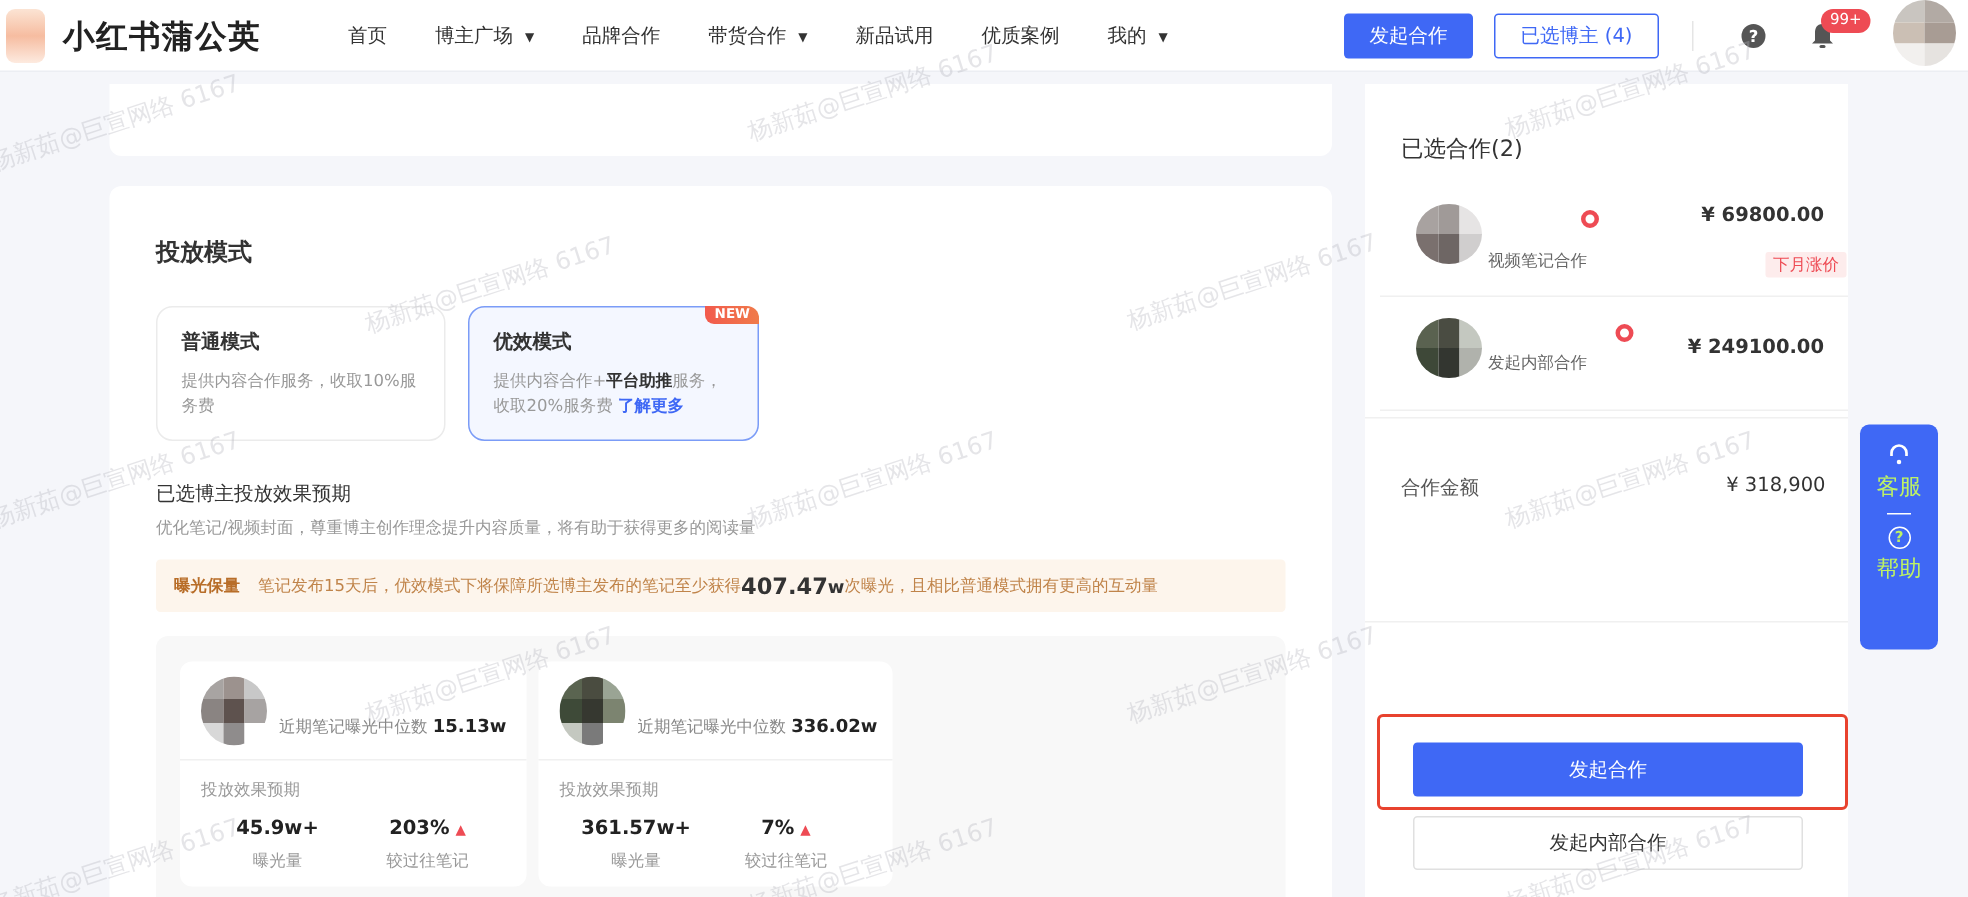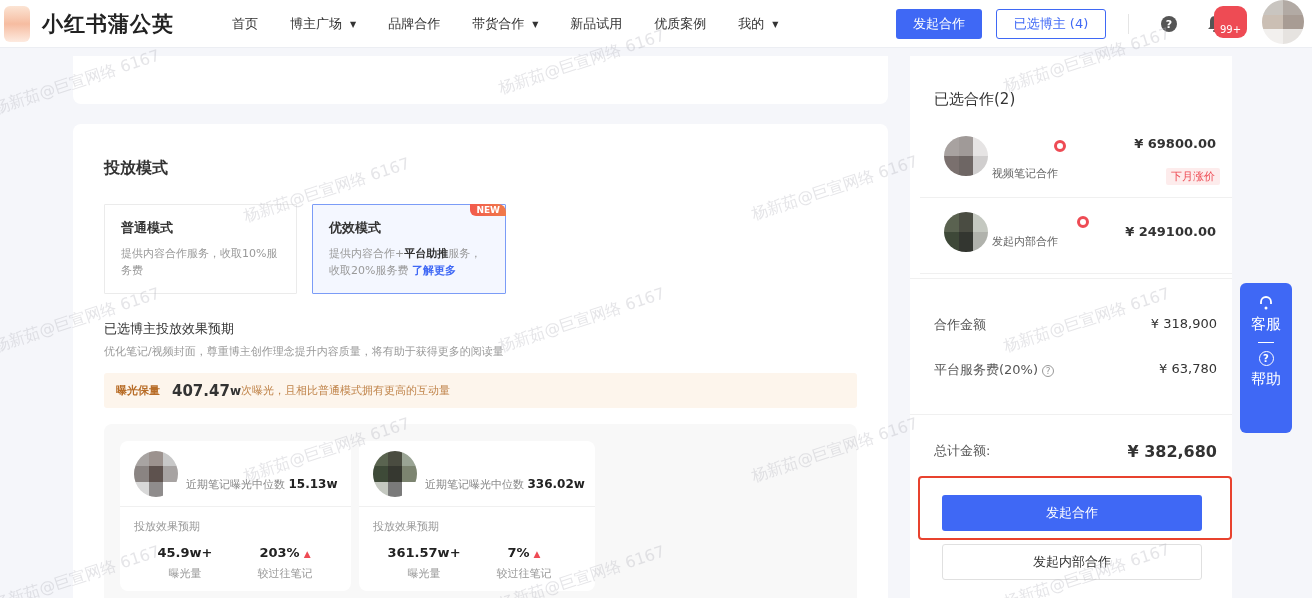--- a/index.html
+++ b/index.html
@@ -11,28 +11,28 @@
   .logo-blob { position: absolute; left: 4px; top: 6px; width: 26px; height: 36px; border-radius: 6px; background: linear-gradient(180deg, #fbe1cf 0%, #f5b596 50%, #fde8dc 100%); opacity: 0.9; }
   .logo-text { position: absolute; left: 42px; top: 10px; font-size: 21px; font-weight: bold; color: #222; letter-spacing: 1px; }
   .nav { position: absolute; left: 232px; top: 0; height: 48px; display: flex; align-items: center; }
   .nav-item { font-size: 13px; color: #333; margin-right: 32px; display: flex; align-items: center; cursor: pointer; white-space: nowrap; }
   .nav-item .caret { font-size: 8px; margin-left: 8px; color: #333; }
   .btn-start { position: absolute; left: 896px; top: 9px; width: 86px; height: 30px; background: #3f68f5; color: #fff; border-radius: 3px; font-size: 13px; display: flex; align-items: center; justify-content: center; cursor: pointer; }
   .btn-selected { position: absolute; left: 996px; top: 9px; width: 110px; height: 30px; border: 1px solid #3f68f5; color: #3f68f5; background: #fff; border-radius: 3px; font-size: 13px; display: flex; align-items: center; justify-content: center; cursor: pointer; }
   .hdr-divider { position: absolute; left: 1128px; top: 14px; width: 1px; height: 20px; background: #e5e5e5; }
   .help-icon { position: absolute; left: 1161px; top: 16px; width: 16px; height: 16px; border-radius: 50%; background: #555; color: #fff; font-size: 11px; font-weight: bold; display: flex; align-items: center; justify-content: center; cursor: pointer; }
   .bell { position: absolute; left: 1206px; top: 14px; width: 18px; height: 20px; cursor: pointer; }
-  .badge { position: absolute; left: 1214px; top: 6px; height: 16px; padding: 16px 6px; background: #ee4b54; color: #fff; font-size: 10px; border-radius: 9px; line-height: 16px; }
+  .badge { position: absolute; left: 1214px; top: 6px; height: 16px; padding: 0 6px; background: #ee4b54; color: #fff; font-size: 10px; border-radius: 9px; line-height: 16px; }
   .avatar-top { position: absolute; left: 1262px; top: 0; width: 42px; height: 44px; border-radius: 50%; overflow: hidden; display: grid; grid-template-columns: 1fr 1fr; grid-template-rows: 1fr 1fr 1fr; cursor: pointer; }
 
   
   .card-top { position: absolute; left: 73px; top: 56px; width: 815px; height: 48px; background: #fff; border-radius: 0 0 8px 8px; }
   .card-main { position: absolute; left: 73px; top: 124px; width: 815px; height: 474px; background: #fff; border-radius: 8px 8px 0 0; }
   .section-title { position: absolute; left: 31px; top: 34px; font-size: 16px; font-weight: bold; color: #333; }
-  .mode-card { position: absolute; top: 80px; height: 90px; border: 1px solid #ebebeb; border-radius: 1px; padding: 14px 16px; cursor: pointer; background: #fff; }
+  .mode-card { position: absolute; top: 80px; height: 90px; border: 1px solid #ebebeb; border-radius: 11px; padding: 14px 16px; cursor: pointer; background: #fff; }
   .mode-card.active { border: 1px solid #7b9cf7; background: #f4f7ff; }
   .mode-title { font-size: 13px; font-weight: bold; color: #333; margin-bottom: 8px; }
   .mode-desc { font-size: 11px; color: #999; line-height: 17px; }
   .mode-desc b { color: #333; font-weight: bold; }
   .mode-desc .link { color: #3f68f5; font-weight: bold; }
   .new-tag { position: absolute; right: -1px; top: -1px; background: linear-gradient(90deg, #f25a4d, #f07b4a); color: #fff; font-size: 9px; font-weight: bold; padding: 1px 6px; border-radius: 0 8px 0 6px; }
 
   .sub-title { position: absolute; left: 31px; top: 196px; font-size: 13px; font-weight: normal; color: #333; }
   .sub-desc { position: absolute; left: 31px; top: 220px; font-size: 11px; color: #999; }
   .notice { position: absolute; left: 31px; top: 249px; width: 753px; height: 35px; background: #fdf5ec; border-radius: 3px; display: flex; align-items: center; padding-left: 12px; font-size: 11px; color: #c0844a; }
@@ -53,33 +53,33 @@
   .kol-stat .lbl { font-size: 11px; color: #999; margin-top: 6px; }
 
   
   .right-panel { position: absolute; left: 910px; top: 56px; width: 322px; height: 542px; background: #fff; }
   .rp-title { position: absolute; left: 24px; top: 34px; font-size: 15px; color: #333; }
   .coop-row { position: absolute; left: 10px; width: 312px; height: 76px; border-bottom: 1px solid #f0f0f0; }
   .coop-avatar { position: absolute; left: 24px; top: 14px; width: 44px; height: 40px; border-radius: 50%; overflow: hidden; display: grid; grid-template-columns: 1fr 1fr 1fr; grid-template-rows: 1fr 1fr; }
   .coop-dot { position: absolute; width: 12px; height: 12px; border-radius: 50%; border: 3px solid #ee4b54; background: #fff; }
   .coop-type { position: absolute; left: 72px; font-size: 11px; color: #666; }
   .coop-price { position: absolute; right: 16px; font-size: 13px; font-weight: bold; color: #333; }
-  .price-tag { position: absolute; right: 12px; top: 46px; background: #fdecec; color: #ee4b54; font-size: 11px; padding: 1px 5px; border-radius: 2px; }
+  .price-tag { position: absolute; right: 1px; top: 46px; background: #fdecec; color: #ee4b54; font-size: 11px; padding: 1px 5px; border-radius: 2px; }
   .rp-divider { position: absolute; left: 0; width: 322px; height: 1px; background: #f0f0f0; }
   .sum-row { position: absolute; left: 24px; width: 283px; display: flex; justify-content: space-between; font-size: 13px; color: #555; }
   .sum-row .v { font-weight: normal; color: #333; }
   .q-icon { display: inline-block; width: 12px; height: 12px; border: 1px solid #999; border-radius: 50%; font-size: 9px; line-height: 10px; text-align: center; color: #999; margin-left: 4px; vertical-align: middle; }
   .total-row { position: absolute; left: 24px; top: 386px; width: 283px; display: flex; justify-content: space-between; font-size: 13px; color: #555; }
   .total-row .v { font-size: 16px; color: #333; font-weight: bold; }
   .highlight-box { position: absolute; left: 8px; top: 420px; width: 314px; height: 64px; border: 2px solid #e8422e; border-radius: 4px; }
   .btn-submit { position: absolute; left: 32px; top: 439px; width: 260px; height: 36px; background: #3f68f5; color: #fff; font-size: 13px; border-radius: 3px; display: flex; align-items: center; justify-content: center; cursor: pointer; }
   .btn-internal { position: absolute; left: 32px; top: 488px; width: 260px; height: 36px; background: #fff; color: #333; border: 1px solid #e0e0e0; font-size: 13px; border-radius: 3px; display: flex; align-items: center; justify-content: center; cursor: pointer; }
 
   
-  .float-service { position: absolute; left: 1240px; top: 283px; width: 52px; height: 150px; background: #3f68f5; border-radius: 6px; color: #ffffff; display: flex; flex-direction: column; align-items: center; padding-top: 12px; }
+  .float-service { position: absolute; left: 1240px; top: 283px; width: 52px; height: 150px; background: #3f68f5; border-radius: 6px; color: #bef264; display: flex; flex-direction: column; align-items: center; padding-top: 12px; }
   .fs-item { display: flex; flex-direction: column; align-items: center; cursor: pointer; }
   .fs-label { font-size: 15px; margin-top: 4px; }
   .fs-sep { width: 16px; height: 1px; background: #fff; margin: 8px 0; }
   .fs-q { width: 15px; height: 15px; border: 1.5px solid #fff; border-radius: 50%; font-size: 10px; display: flex; align-items: center; justify-content: center; font-weight: bold; }
 
   
   .wm { position: absolute; color: rgba(180,180,190,0.35); font-size: 16px; transform: rotate(-18deg); white-space: nowrap; pointer-events: none; z-index: 10; }
 </style>
 </head>
 <body>
@@ -146,20 +146,21 @@
     <div class="new-tag">NEW</div>
     <div class="mode-title">优效模式</div>
     <div class="mode-desc"><span>提供内容合作+</span><b>平台助推</b><span>服务，收取20%服务费 </span><span class="link">了解更多</span></div>
   </div>
 
   <div class="sub-title">已选博主投放效果预期</div>
   <div class="sub-desc">优化笔记/视频封面，尊重博主创作理念提升内容质量，将有助于获得更多的阅读量</div>
 
   <div class="notice">
     <span class="ntitle">曝光保量</span>
+    <span>笔记发布15天后，优效模式下将保障所选博主发布的笔记至少获得</span>
     <span class="nbig">407.47</span>
     <span class="nw">w</span>
     <span>次曝光，且相比普通模式拥有更高的互动量</span>
   </div>
 
   <div class="kol-area">
     <div class="kol-card" style="left:16px;">
       <div class="kol-head">
         <div class="kol-avatar">
           <div style="background:#a8a4a2"></div>
@@ -244,31 +245,23 @@
     <div class="coop-type" style="top:36px;">发起内部合作</div>
     <div class="coop-price" style="top:26px;">¥ 249100.00</div>
   </div>
 
   <div class="rp-divider" style="top:222px;"></div>
 
   <div class="sum-row" style="top:260px;">
     <span>合作金额</span>
     <span class="v">¥ 318,900</span>
   </div>
-  <div class="sum-row" style="top:305px;">
-    <span><span>平台服务费(20%)</span><span class="q-icon">?</span></span>
-    <span class="v">¥ 63,780</span>
-  </div>
 
   <div class="rp-divider" style="top:358px;"></div>
 
-  <div class="total-row">
-    <span>总计金额:</span>
-    <span class="v">¥ 382,680</span>
-  </div>
 
   <div class="highlight-box"></div>
   <div class="btn-submit">发起合作</div>
   <div class="btn-internal">发起内部合作</div>
 </div>
 
 <div class="float-service">
   <div class="fs-item">
     <svg width="16" height="16" viewBox="0 0 16 16">
       <path d="M3 9 V7 A5 5 0 0 1 13 7 V9" stroke="#fff" stroke-width="1.8" fill="none"></path>

